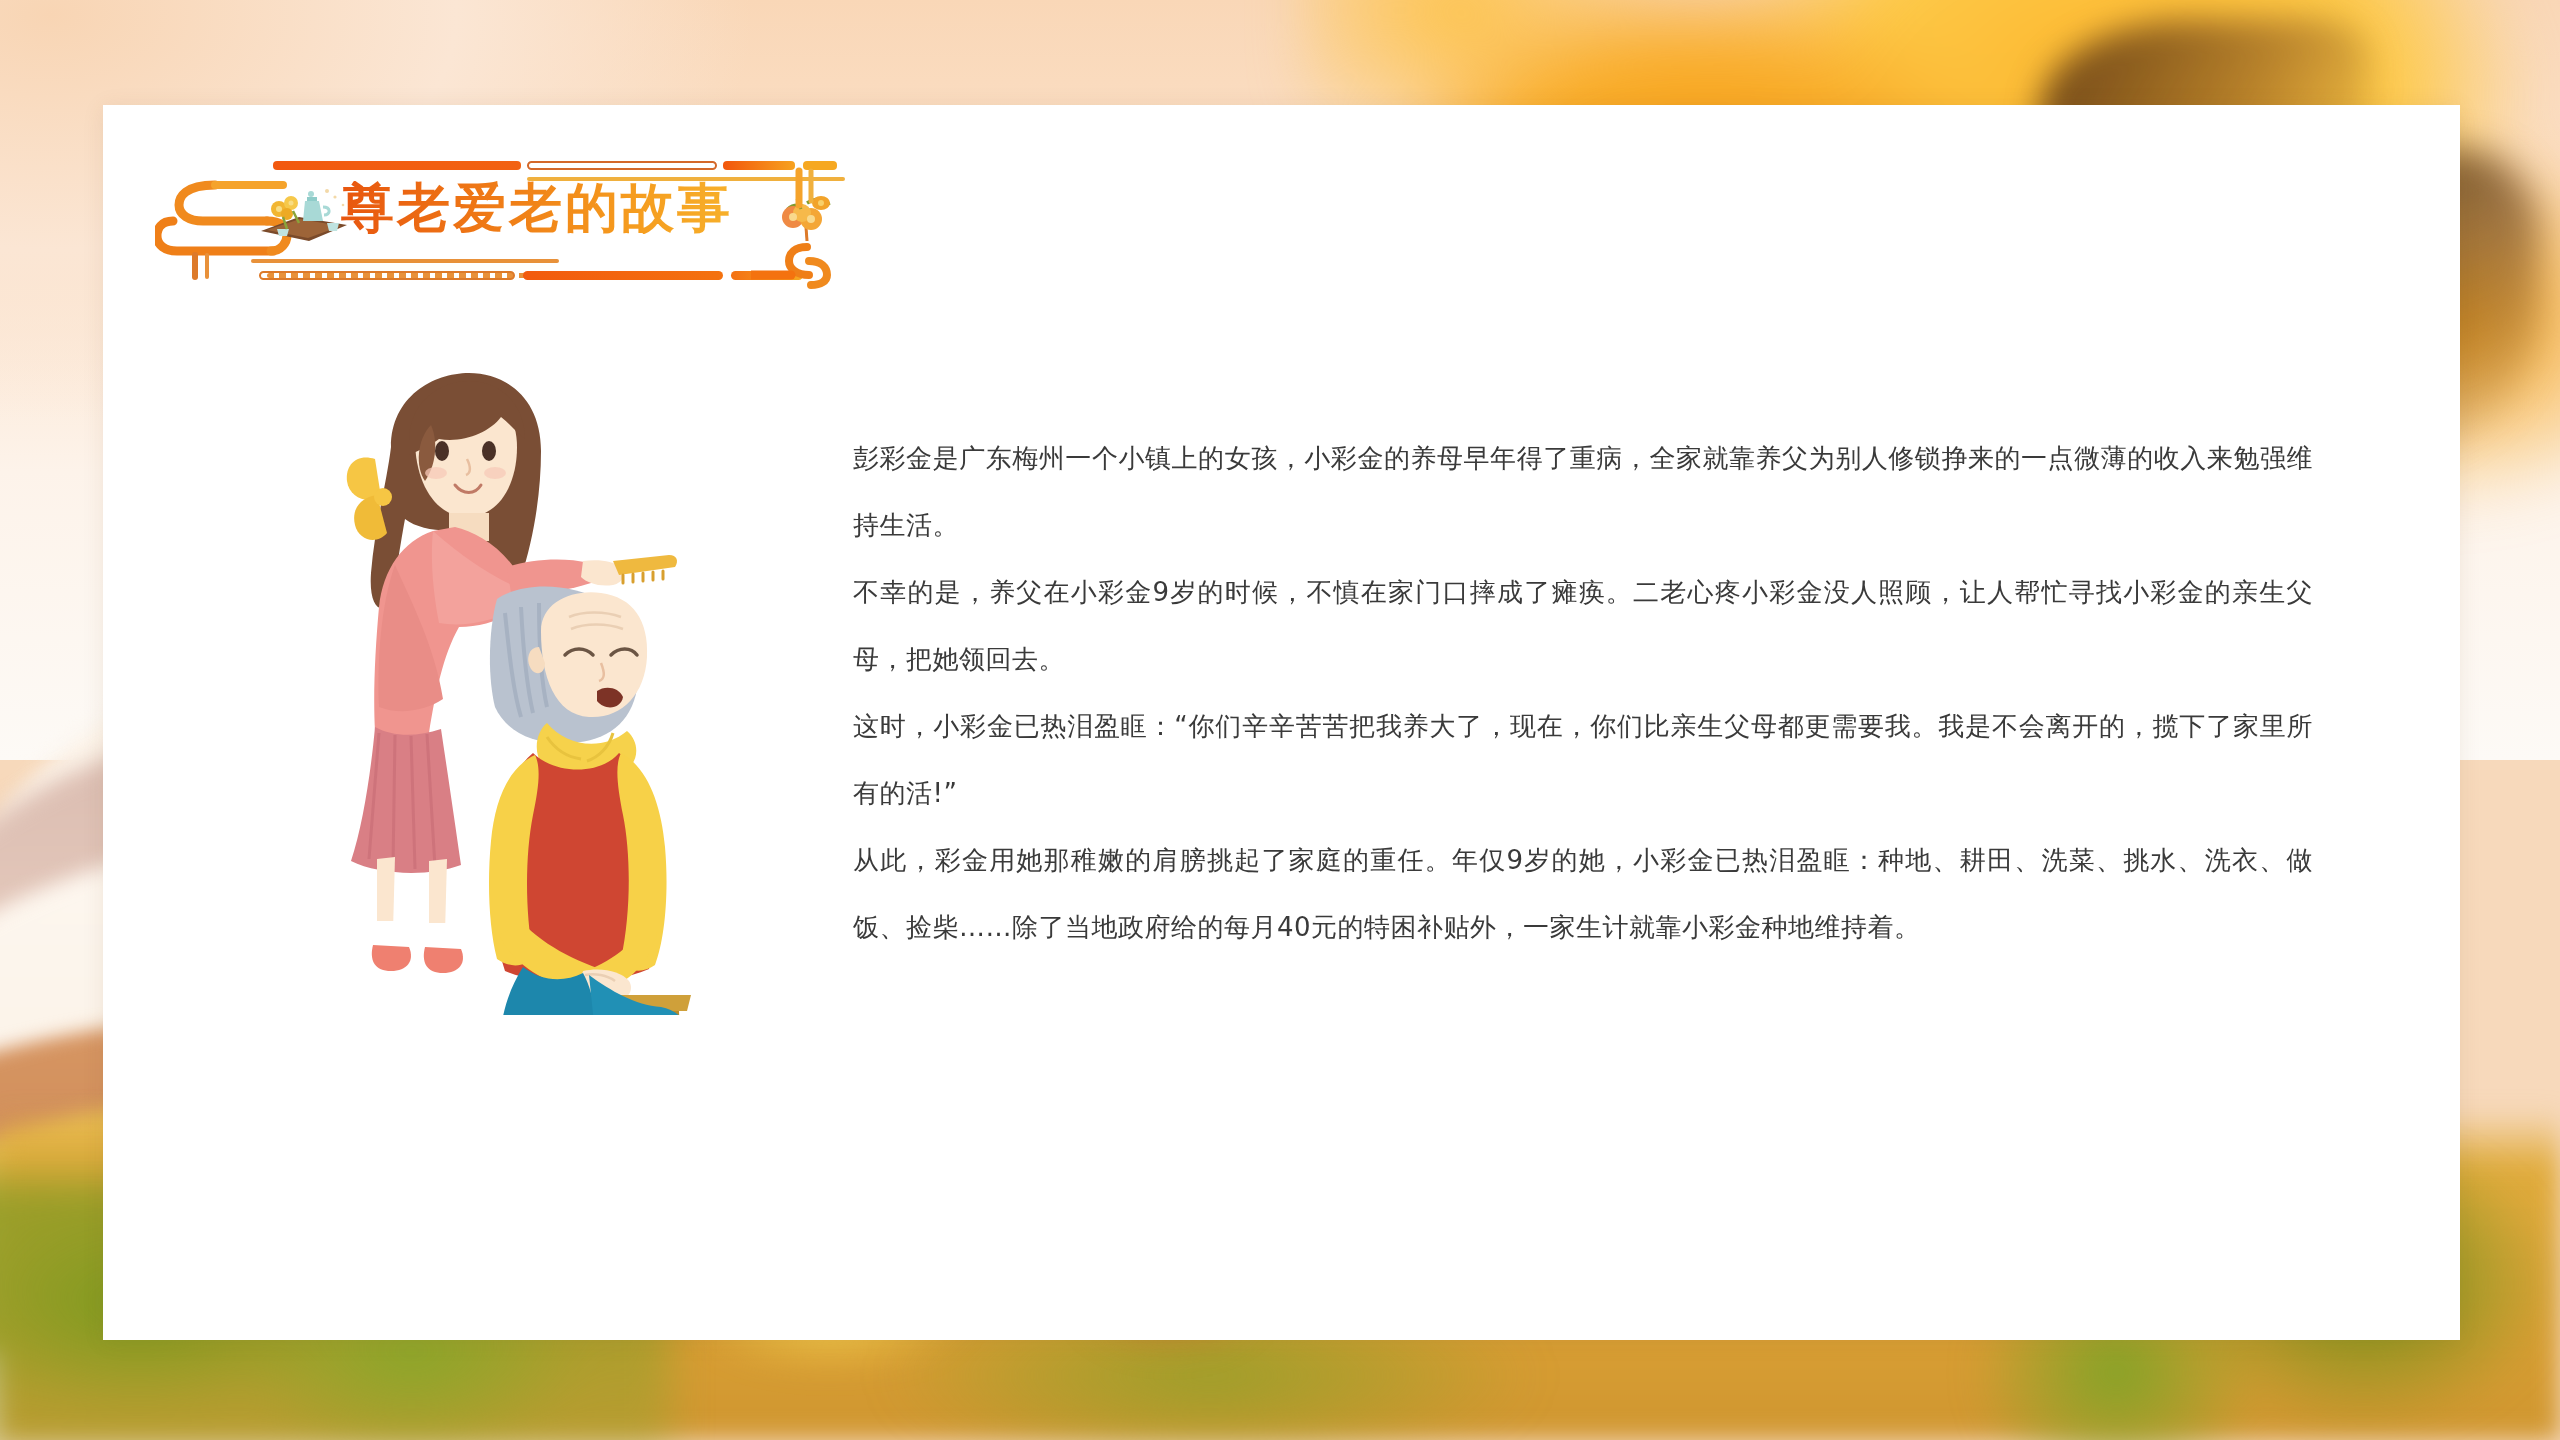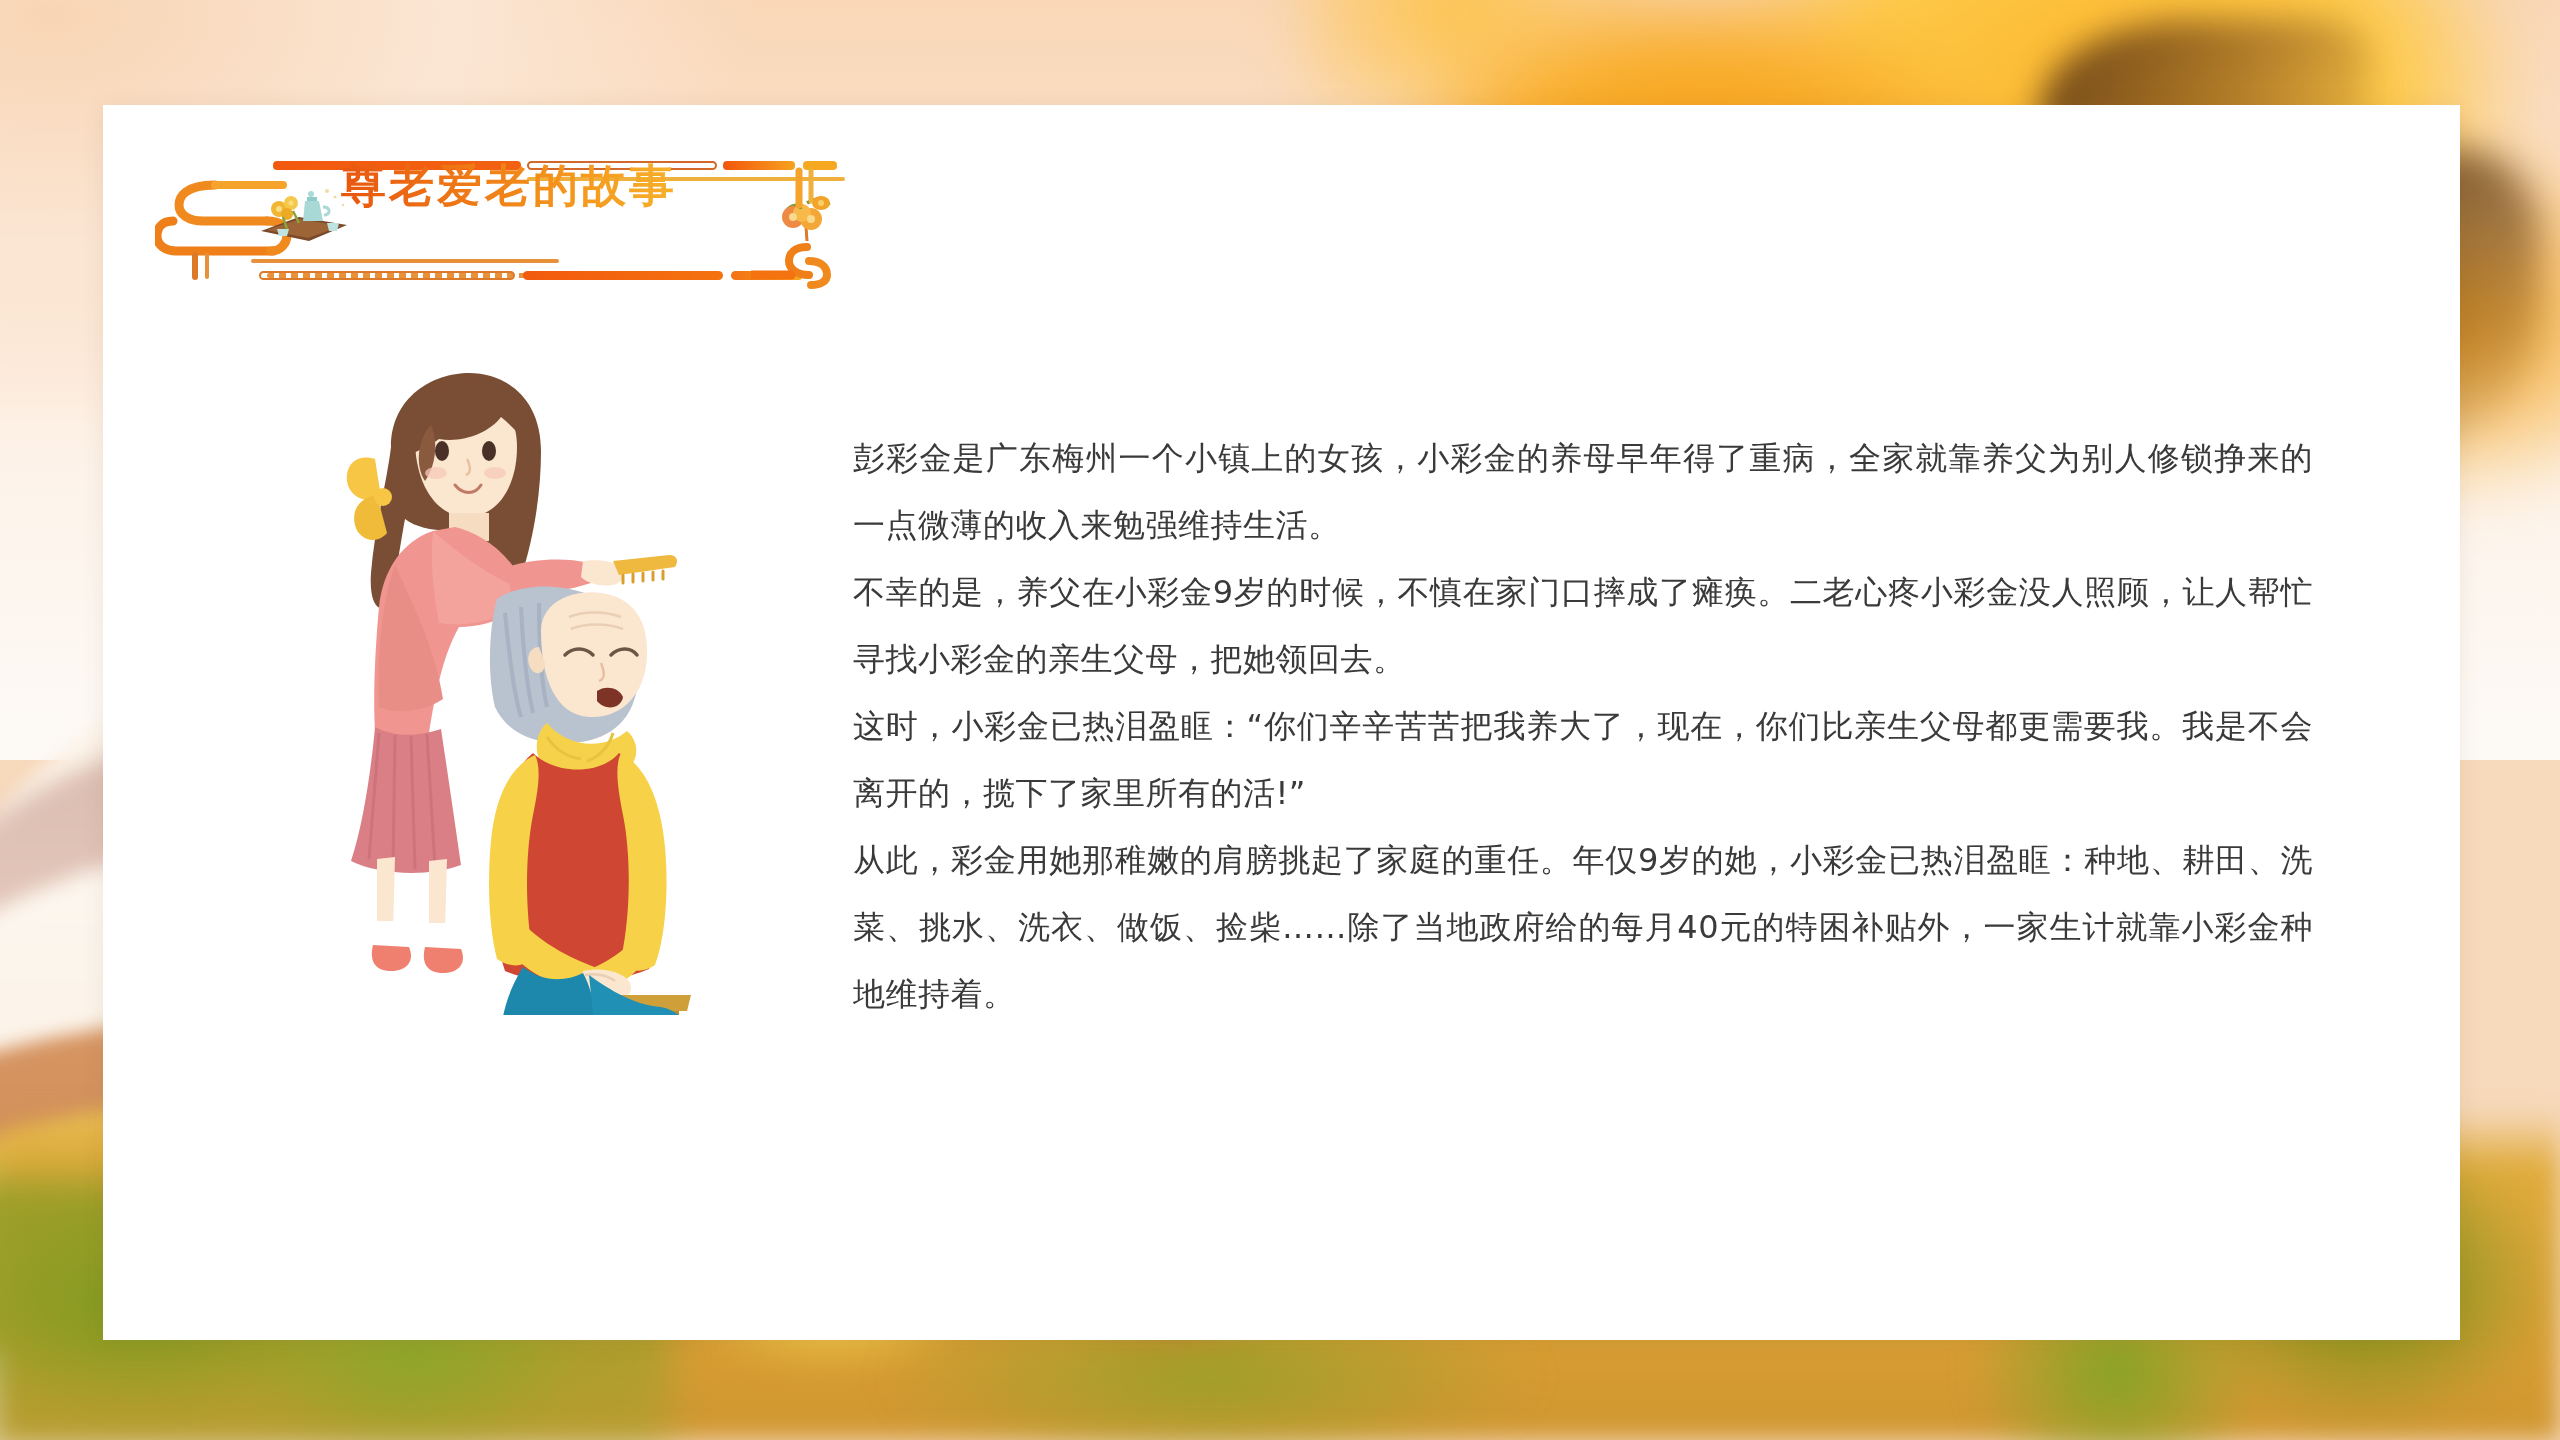--- a/index.html
+++ b/index.html
@@ -198,23 +198,23 @@
   .scroll-left { position: absolute; left: 0px; top: 18px; }
   .scroll-right { position: absolute; left: 596px; top: 6px; }
 
   
   .tea-orn { position: absolute; left: 92px; top: 26px; }
   
   .mum-orn { position: absolute; left: 612px; top: 28px; }
 
   .title-text {
     position: absolute;
-    left: 186px; top: 8px;
+    left: 186px; top: 26px;
     font-family: "DejaVu Sans", "Liberation Sans", sans-serif;
-    font-size: 45px;
+    font-size: 53px;
     font-weight: 700;
     letter-spacing: 3px;
     line-height: 1;
     background: linear-gradient(90deg, #e8560f 0%, #ef7a16 38%, #f59a1e 72%, #f7b02a 100%);
     -webkit-background-clip: text;
     background-clip: text;
     color: transparent;
     white-space: nowrap;
   }
 
@@ -226,21 +226,21 @@
   }
 
   
   .body-text {
     position: absolute;
     left: 750px; top: 320px;
     width: 1460px;
   }
   .para {
     font-family: "DejaVu Sans", "Liberation Sans", sans-serif;
-    font-size: 32px;
+    font-size: 26px;
     line-height: 67px;
     color: #3a3a3a;
     text-align: justify;
     text-justify: inter-ideograph;
     letter-spacing: 0.5px;
   }
 </style>
 </head>
 <body>
 

